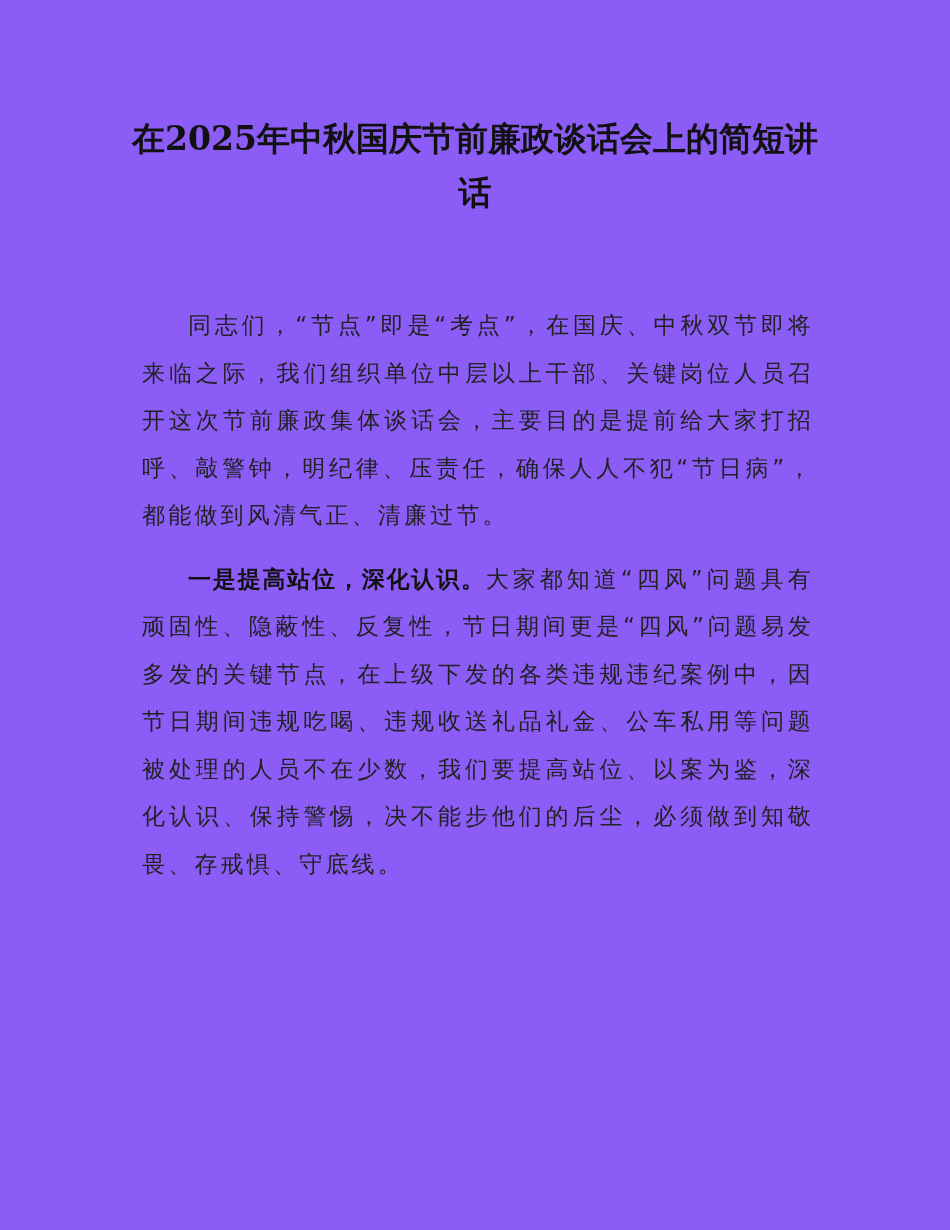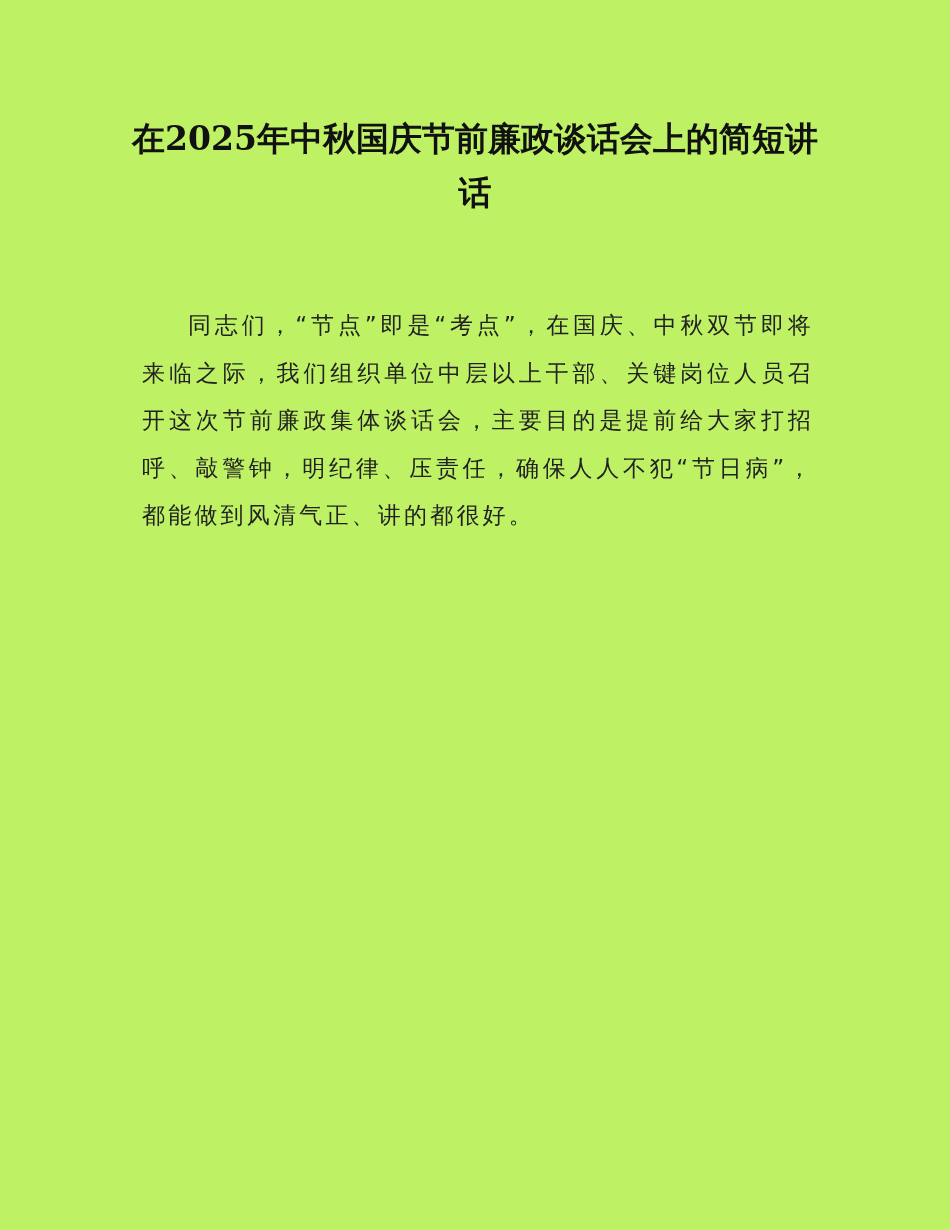--- a/index.html
+++ b/index.html
@@ -1,17 +1,17 @@
 <!DOCTYPE html>
 <html><head>
 <meta charset="utf-8">
 <style>
   html, body { margin:0; padding:0; background:#ffffff; }
   body { width:950px; height:1230px; position:relative; overflow:hidden; color:#111; }
-  .page { position:absolute; left:0; top:0; width:950px; height:1230px; background:#bef264; }
+  .page { position:absolute; left:0; top:0; width:950px; height:1230px; background:#8b5cf6; }
   .title {
     position:absolute; left:120px; width:710px; top:112px;
     text-align:center; font-family:"DejaVu Serif","Liberation Serif",serif;
     font-size:33px; line-height:54px; font-weight:bold; color:#111; letter-spacing:0px;
   }
   .body {
     position:absolute; left:142px; width:672px; top:302px;
     font-family:"DejaVu Sans","Liberation Sans",sans-serif;
     font-size:23px; line-height:47.5px; color:#222; letter-spacing:3.2px;
     text-align:justify;
@@ -19,16 +19,19 @@
   .para { margin:0 0 16px 0; text-indent:2em; }
   .lead { font-weight:bold; color:#111; letter-spacing:1px; }
 </style>
 </head>
 <body>
 
 <div class="page">
   <div class="title">在2025年中秋国庆节前廉政谈话会上的简短讲话</div>
   <div class="body">
     <p class="para">
-      <span class="lead"></span><span>同志们，“节点”即是“考点”，在国庆、中秋双节即将来临之际，我们组织单位中层以上干部、关键岗位人员召开这次节前廉政集体谈话会，主要目的是提前给大家打招呼、敲警钟，明纪律、压责任，确保人人不犯“节日病”，都能做到风清气正、讲的都很好。</span>
+      <span class="lead"></span><span>同志们，“节点”即是“考点”，在国庆、中秋双节即将来临之际，我们组织单位中层以上干部、关键岗位人员召开这次节前廉政集体谈话会，主要目的是提前给大家打招呼、敲警钟，明纪律、压责任，确保人人不犯“节日病”，都能做到风清气正、清廉过节。</span>
+    </p>
+    <p class="para">
+      <span class="lead">一是提高站位，深化认识。</span><span>大家都知道“四风”问题具有顽固性、隐蔽性、反复性，节日期间更是“四风”问题易发多发的关键节点，在上级下发的各类违规违纪案例中，因节日期间违规吃喝、违规收送礼品礼金、公车私用等问题被处理的人员不在少数，我们要提高站位、以案为鉴，深化认识、保持警惕，决不能步他们的后尘，必须做到知敬畏、存戒惧、守底线。</span>
     </p>
   </div>
 </div>
 
 </body></html>

